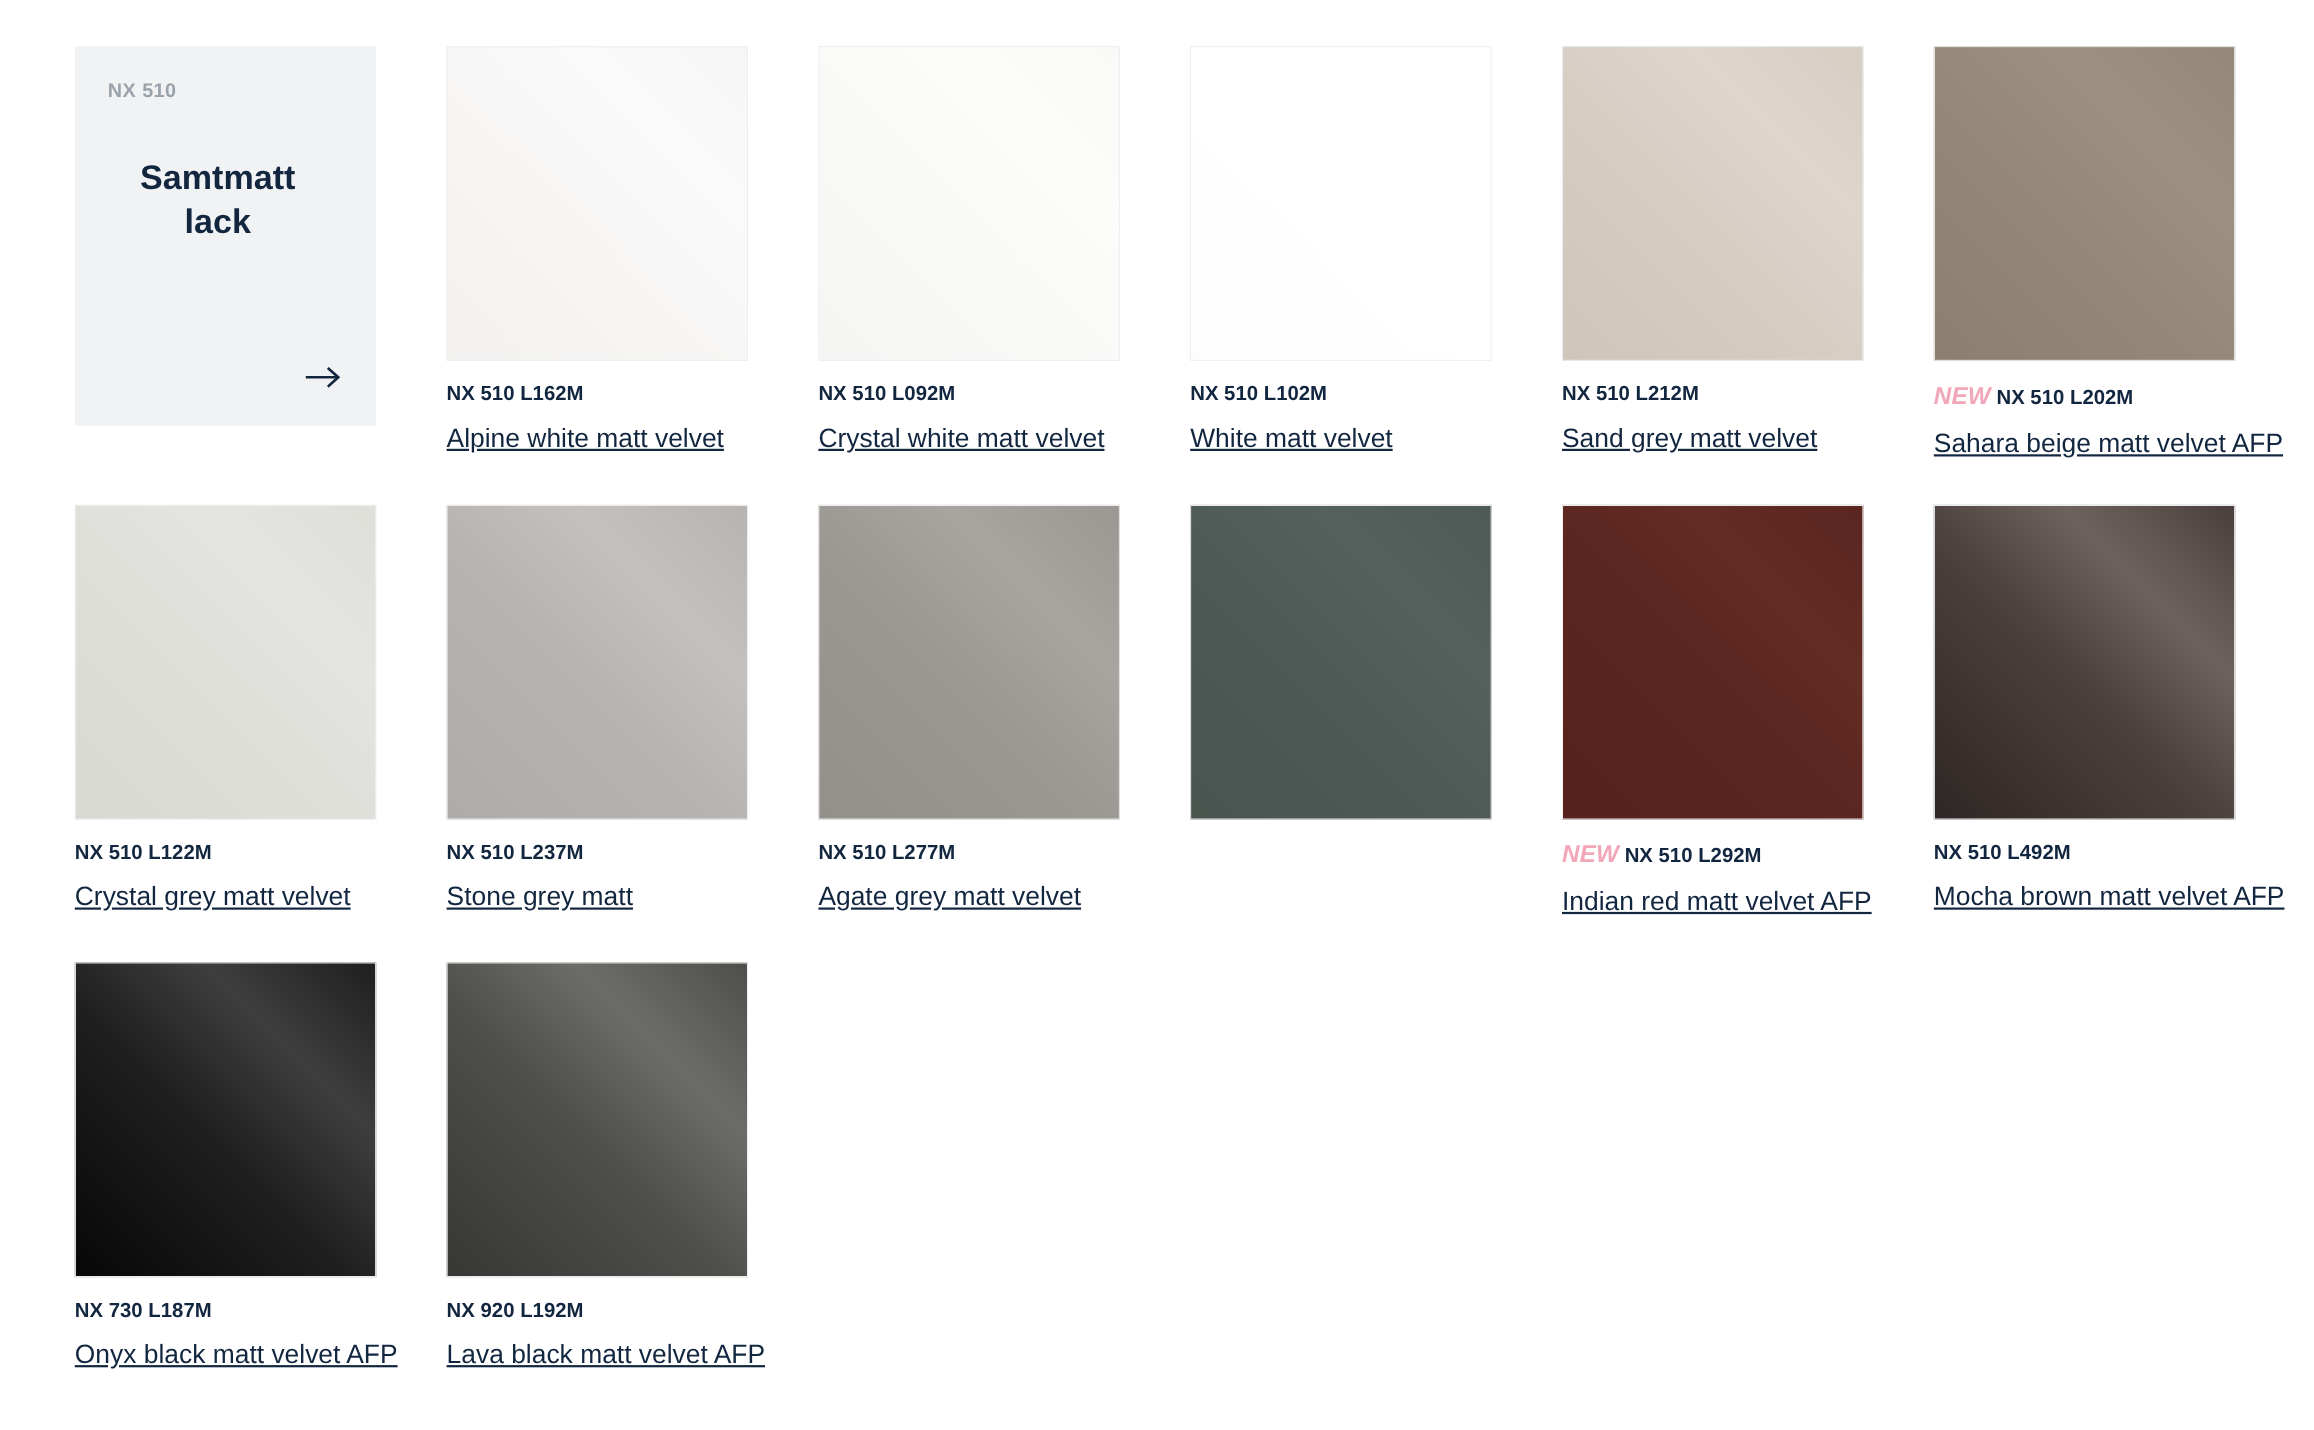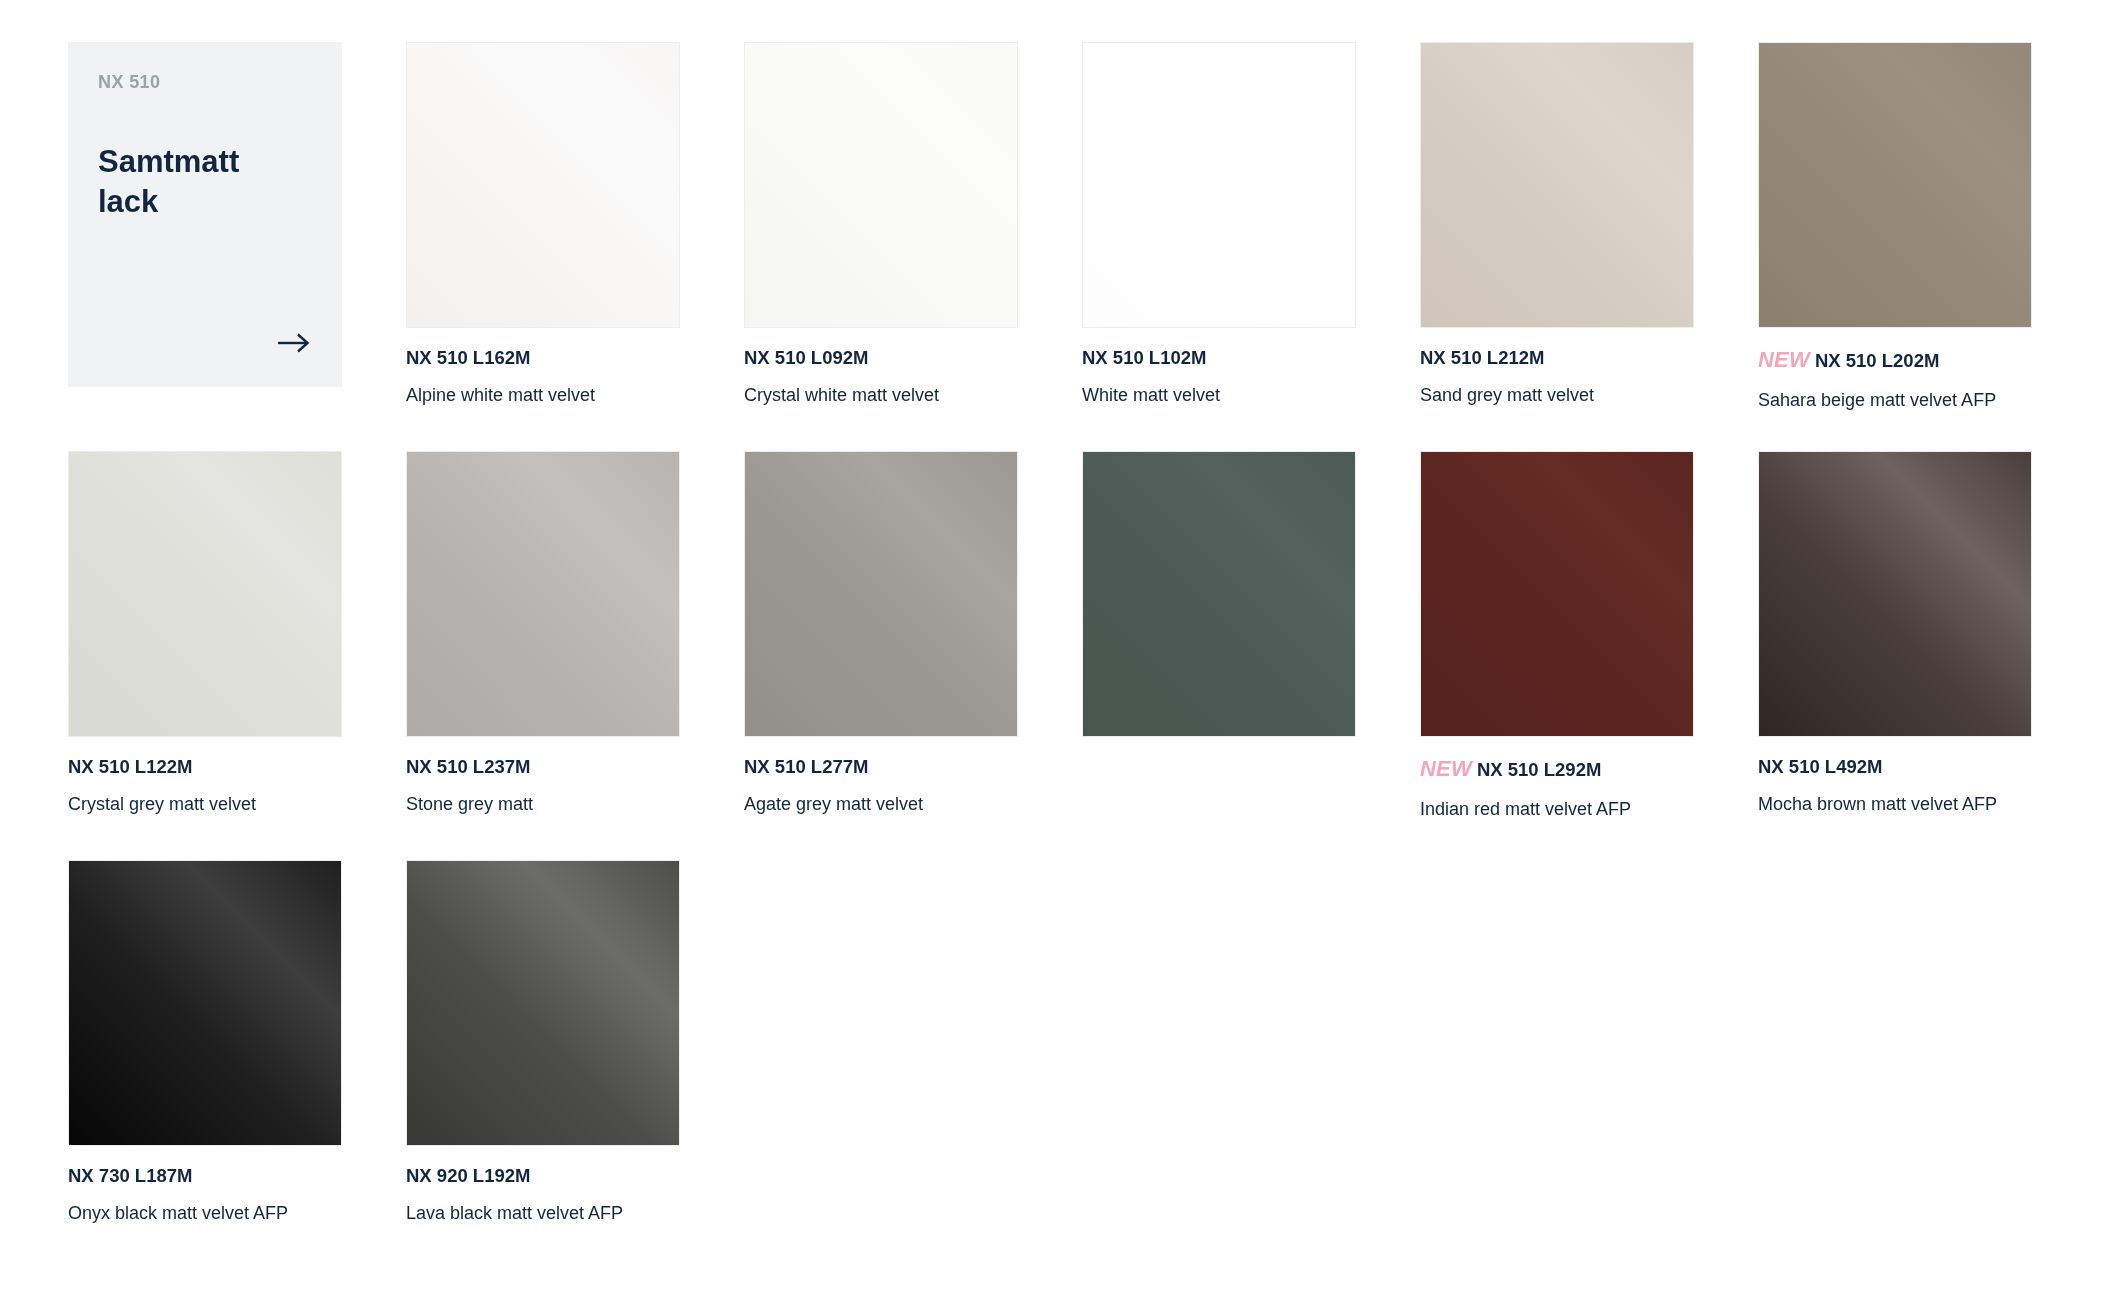--- a/index.html
+++ b/index.html
@@ -51,20 +51,21 @@
     color:var(--muted);
     line-height:1.2;
   }
   .intro-title{
     margin-top:48px;
     font-size:31px;
     line-height:1.30;
     font-weight:700;
     color:var(--ink);
     max-width:200px;
+    text-align:center;
   }
   .intro-arrow{
     position:absolute;
     right:28px;
     bottom:24px;
     width:40px;
     height:40px;
     display:flex;
     align-items:center;
     justify-content:center;
@@ -102,25 +103,26 @@
   .new-badge{
     color:var(--new);
     font-style:italic;
     font-weight:700;
     font-size:22px;
     margin-right:5px;
     letter-spacing:.2px;
   }
   .name-line{
     margin-top:15px;
-    font-size:18px;
+    font-size:24px;
     font-weight:400;
     line-height:1.25;
     color:var(--ink);
     white-space:nowrap;
+    text-decoration:underline;
   }
 </style>
 </head>
 <body>
 
 <div class="page">
   <div class="grid">
 
     <div class="intro-card">
       <div class="intro-eyebrow">NX 510</div>

